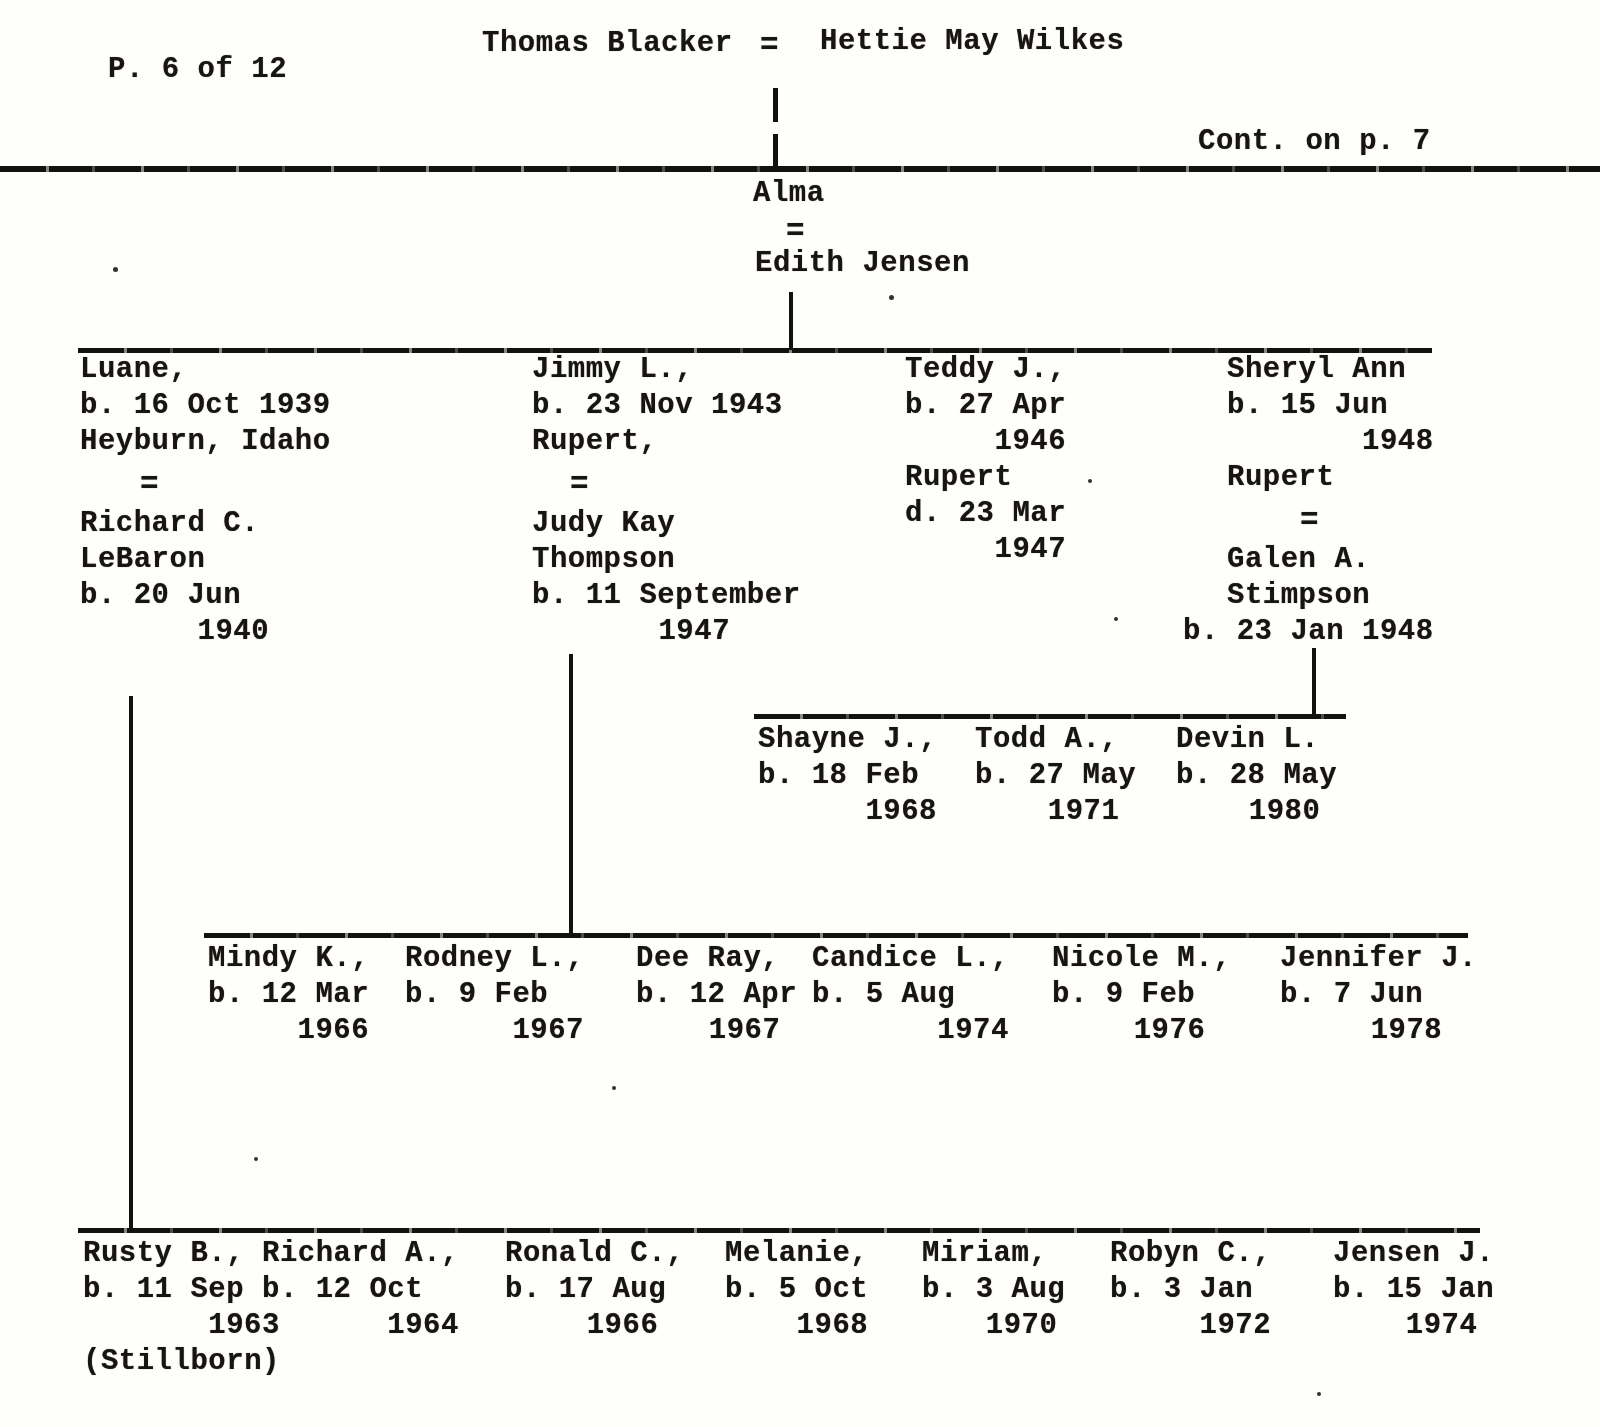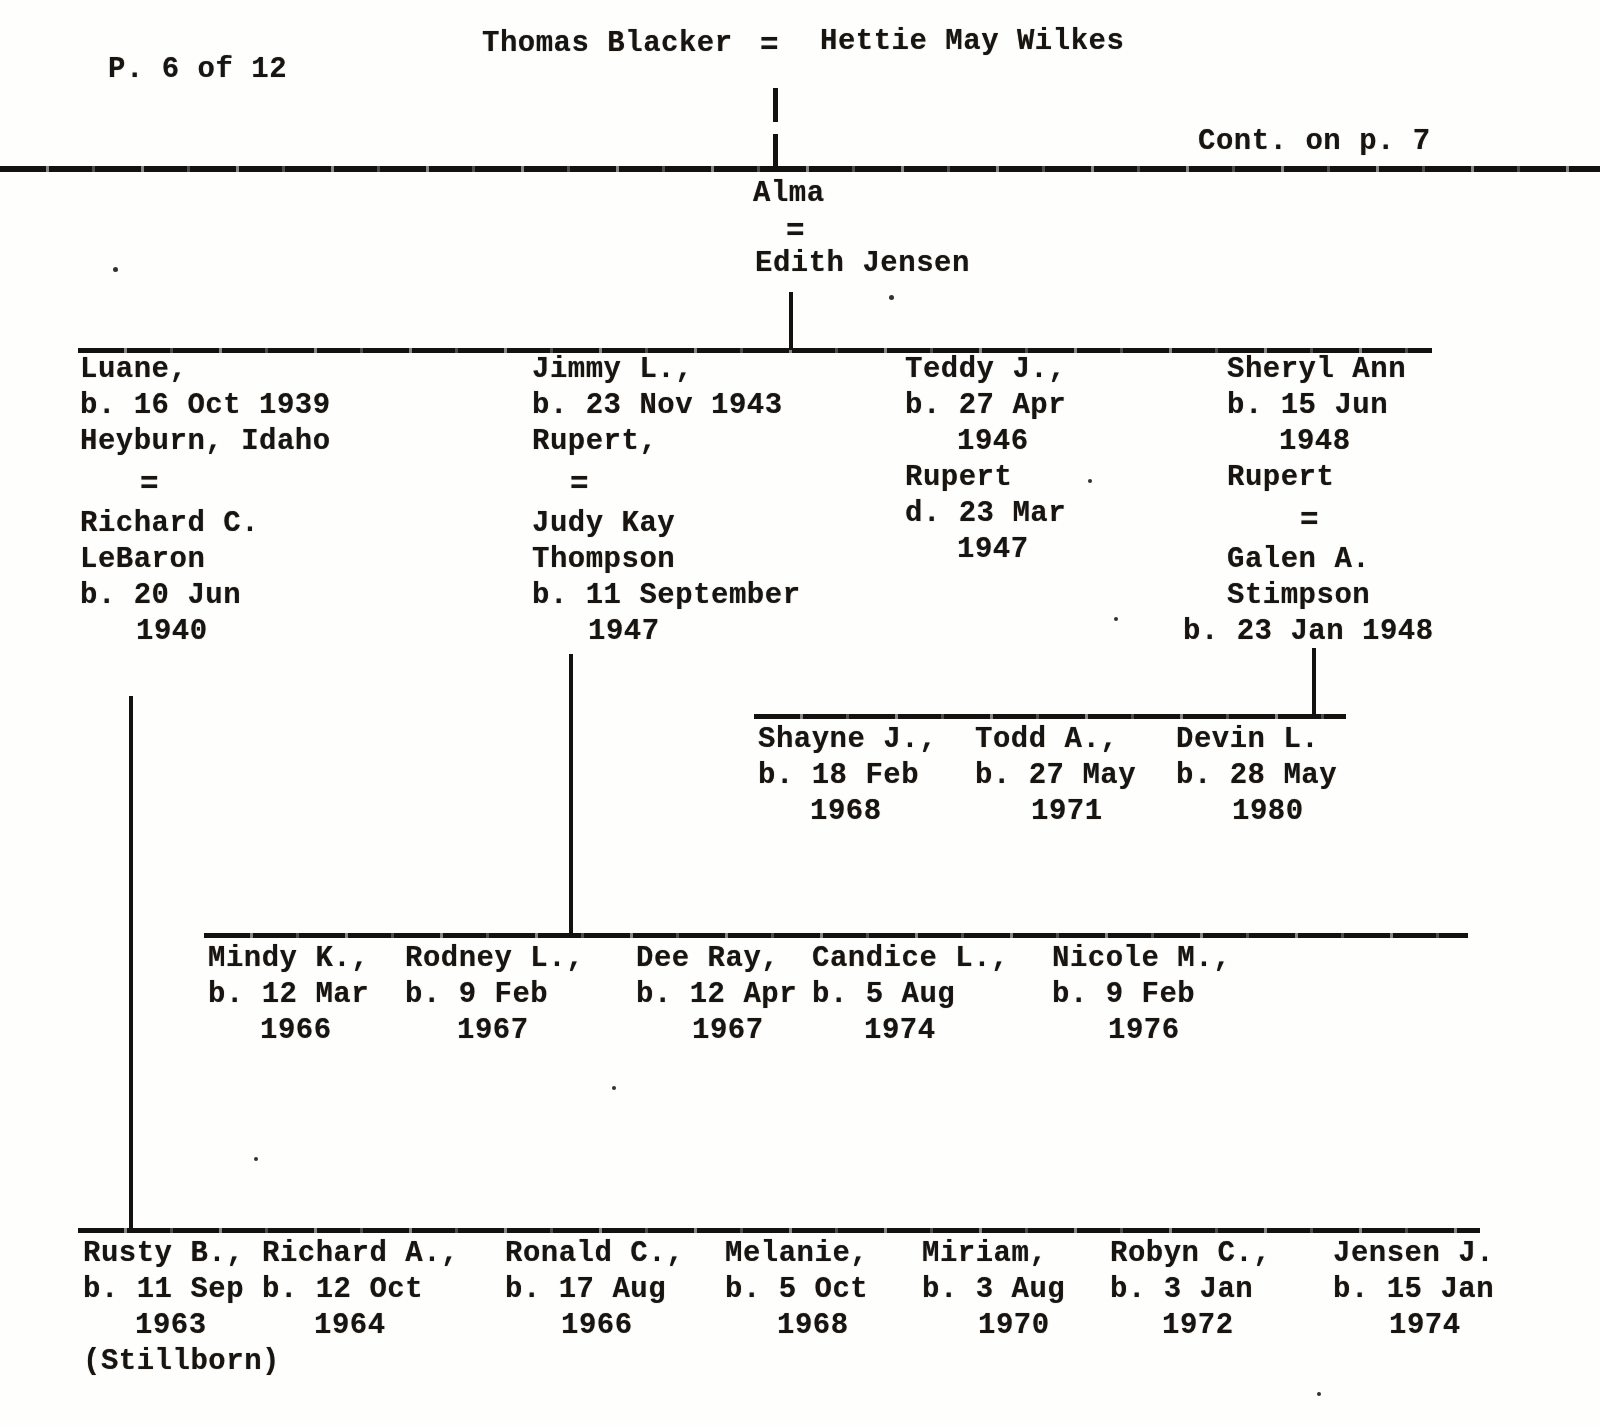--- a/index.html
+++ b/index.html
@@ -10,22 +10,22 @@
     font-weight:700;font-size:29px;line-height:36px;
     color:#181511;letter-spacing:.5px;
     text-shadow:0 0 1px rgba(24,21,17,.55);
   }
   .txt{position:absolute;white-space:pre;}
   .pblock{position:absolute;}
   .prow{white-space:pre;}
   .eq{font-size:31px;}
   .eqrow{margin-top:7px;margin-bottom:3px;}
   .in38{margin-left:38px;}
-  .in52{margin-left:52px;}
-  .in55{margin-left:56px;}
+  .in52{margin-left:52px;text-align:right;}
+  .in55{margin-left:56px;text-align:center;}
   .in60{margin-left:60px;}
   .in73{margin-left:73px;}
   .outL{margin-left:-44px;}
   .hline{position:absolute;background:repeating-linear-gradient(90deg,#14120f 0 46px,rgba(20,18,15,.5) 46px 49px,#14120f 49px 92px,rgba(20,18,15,.75) 92px 95px);}
   .vline{position:absolute;width:4px;background:#14120f;}
   .vdash{position:absolute;width:5px;background:repeating-linear-gradient(180deg,#14120f 0 34px,transparent 34px 46px);}
   .speck{position:absolute;width:5px;height:5px;border-radius:50%;background:#35302a;}
 </style>
 </head>
 <body>
@@ -131,20 +131,25 @@
   <div class="pblock" style="left:812px;top:941px">
     <div class="prow">Candice L.,</div>
     <div class="prow">b. 5 Aug</div>
     <div class="prow in52">1974</div>
   </div>
   <div class="pblock" style="left:1052px;top:941px">
     <div class="prow">Nicole M.,</div>
     <div class="prow">b. 9 Feb</div>
     <div class="prow in55">1976</div>
   </div>
+  <div class="pblock" style="left:1280px;top:941px">
+    <div class="prow">Jennifer J.</div>
+    <div class="prow">b. 7 Jun</div>
+    <div class="prow in55">1978</div>
+  </div>
 
   <div class="hline" style="left:78px;top:1228px;width:1402px;height:5px"></div>
   <div class="pblock" style="left:83px;top:1236px">
     <div class="prow">Rusty B.,</div>
     <div class="prow">b. 11 Sep</div>
     <div class="prow in52">1963</div>
     <div class="prow">(Stillborn)</div>
   </div>
   <div class="pblock" style="left:262px;top:1236px">
     <div class="prow">Richard A.,</div>

